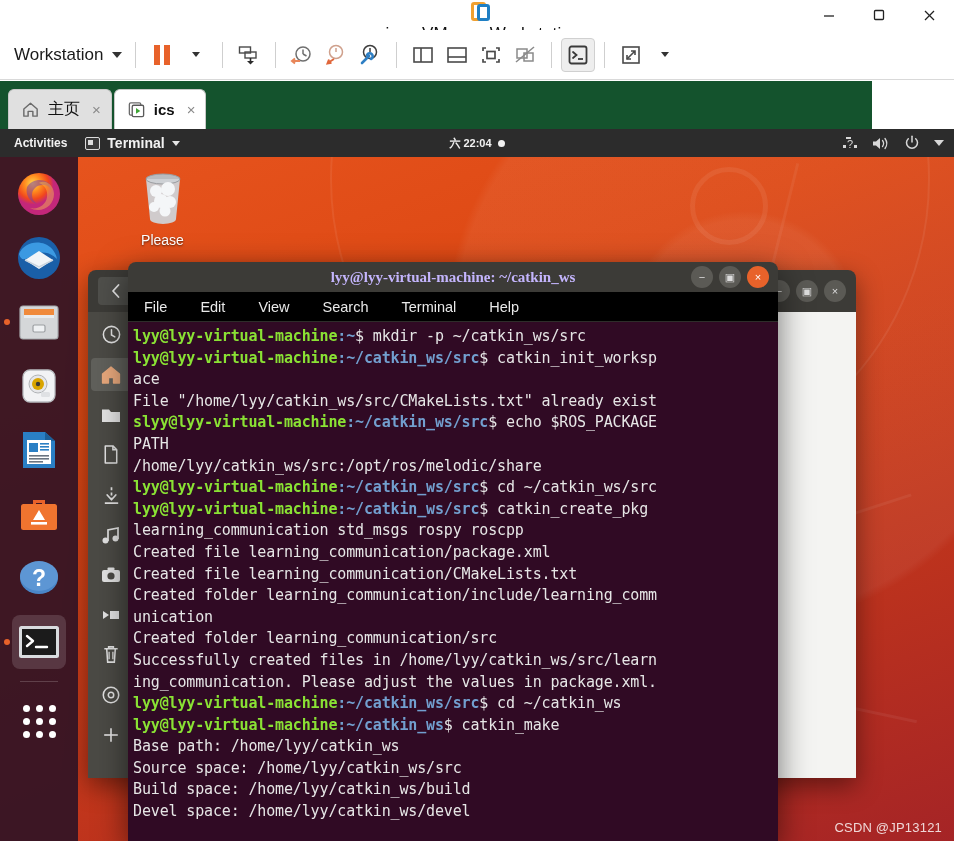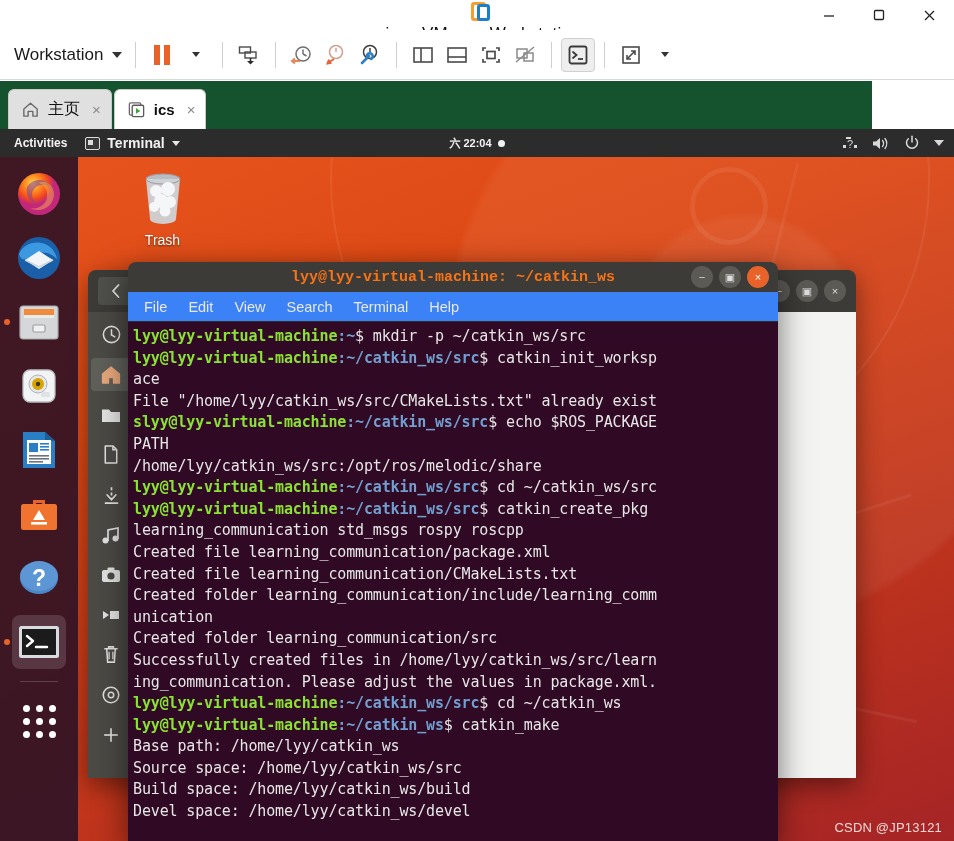--- a/index.html
+++ b/index.html
@@ -168,26 +168,26 @@
   .terminal{
     position:absolute; left:128px; top:133px; width:650px; height:579px;
     border-radius:8px 8px 0 0; overflow:hidden;
     box-shadow:0 10px 32px rgba(0,0,0,.55);
   }
   .term-title{
     height:30px;background:#3c3b37;display:flex;align-items:center;justify-content:center;
     position:relative;
   }
   .term-title .t{
-    color:#f97316;font-size:15px;font-weight:bold;font-family:Liberation Mono, monospace;
+    color:#c4b5fd;font-size:15px;font-weight:bold;font-family:Liberation Serif, serif;
     white-space:nowrap;
   }
   .term-title .wbtns{ position:absolute;right:9px;top:4px; }
   .term-menu{
-    height:30px;background:#3b82f6;display:flex;align-items:center;gap:21px;padding-left:16px;
+    height:30px;background:#000000;display:flex;align-items:center;gap:33px;padding-left:16px;
     border-bottom:1px solid #2e2d2a;
   }
   .term-menu span{ color:#e8e8e8;font-size:14.5px;font-family:"Liberation Sans",sans-serif; }
   .term-body{
     position:absolute;left:0;top:60px;right:0;bottom:0;background:#300a24;
     padding:4px 0 0 5px; overflow:hidden;
   }
   .tline{
     font-family:"DejaVu Sans Mono","Liberation Mono",monospace;
     font-size:15px; line-height:21.6px; color:#e6e6e6; white-space:pre;
@@ -369,21 +369,21 @@
         <ellipse cx="26" cy="10" rx="17" ry="5" fill="none" stroke="#9a9da1" stroke-width="1"></ellipse>
         <g fill="#f4f6f8">
           <circle cx="19" cy="22" r="6"></circle>
             <circle cx="31" cy="20" r="7"></circle>
           <circle cx="24" cy="32" r="7"></circle>
             <circle cx="33" cy="33" r="6"></circle>
           <circle cx="17" cy="38" r="5"></circle>
             <circle cx="28" cy="42" r="5.5"></circle>
         </g>
       </svg>
-      <div class="lbl">Trash</div>
+      <div class="lbl">Please</div>
     </div>
 
     <div class="nautilus">
       <div class="naut-head">
         <div class="naut-back">
           <svg width="12" height="16" viewBox="0 0 12 16">
             <path d="M8.5 2 L3 8 l5.5 6" fill="none" stroke="#e6e6e6" stroke-width="1.8" stroke-linecap="round" stroke-linejoin="round"></path>
           </svg>
         </div>
         <div class="wbtns">

